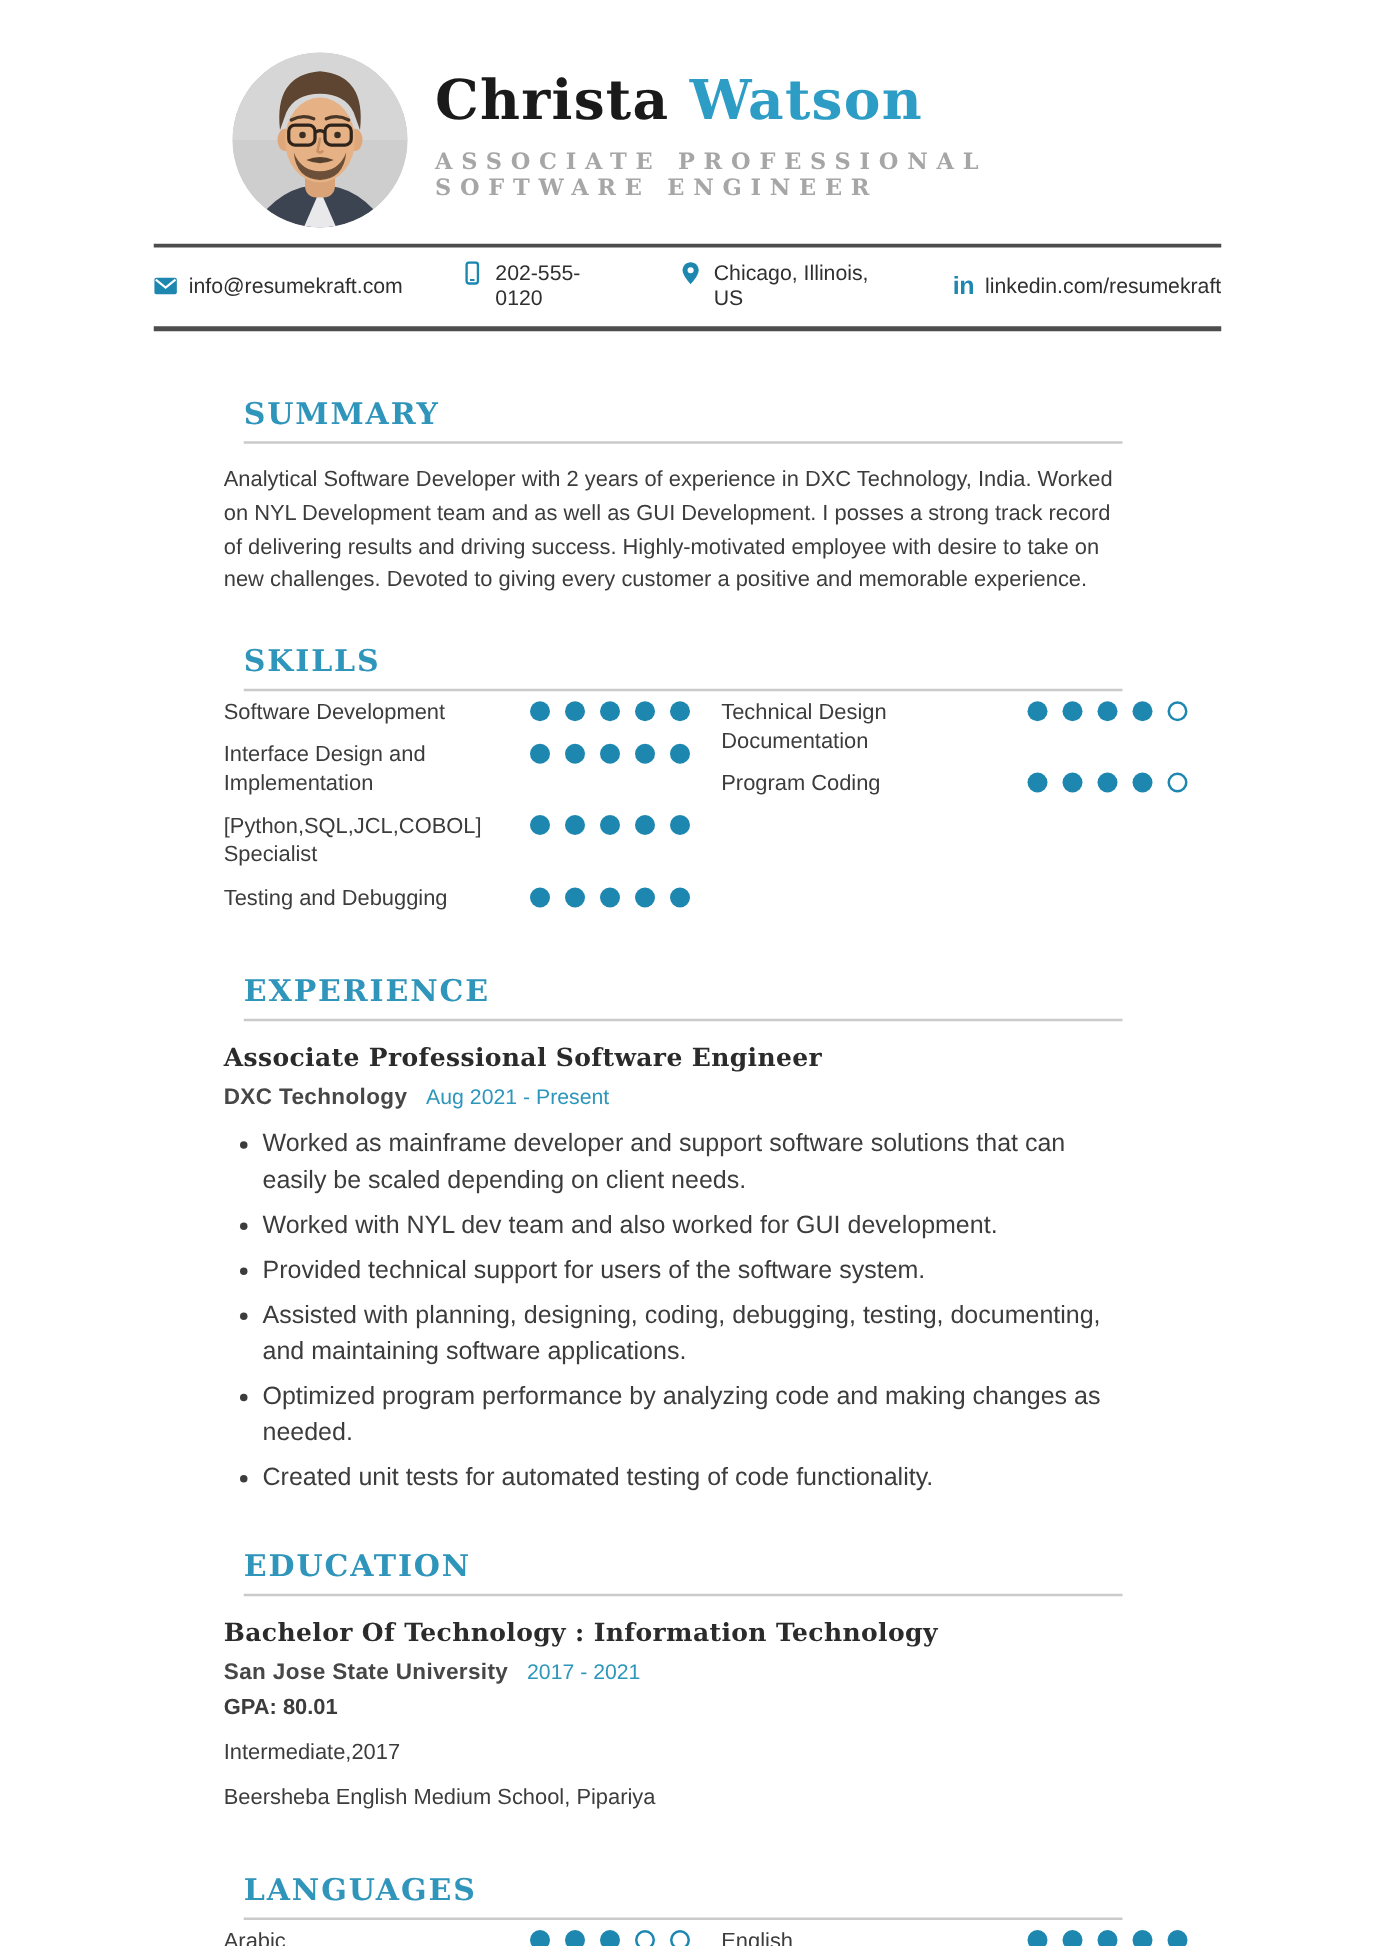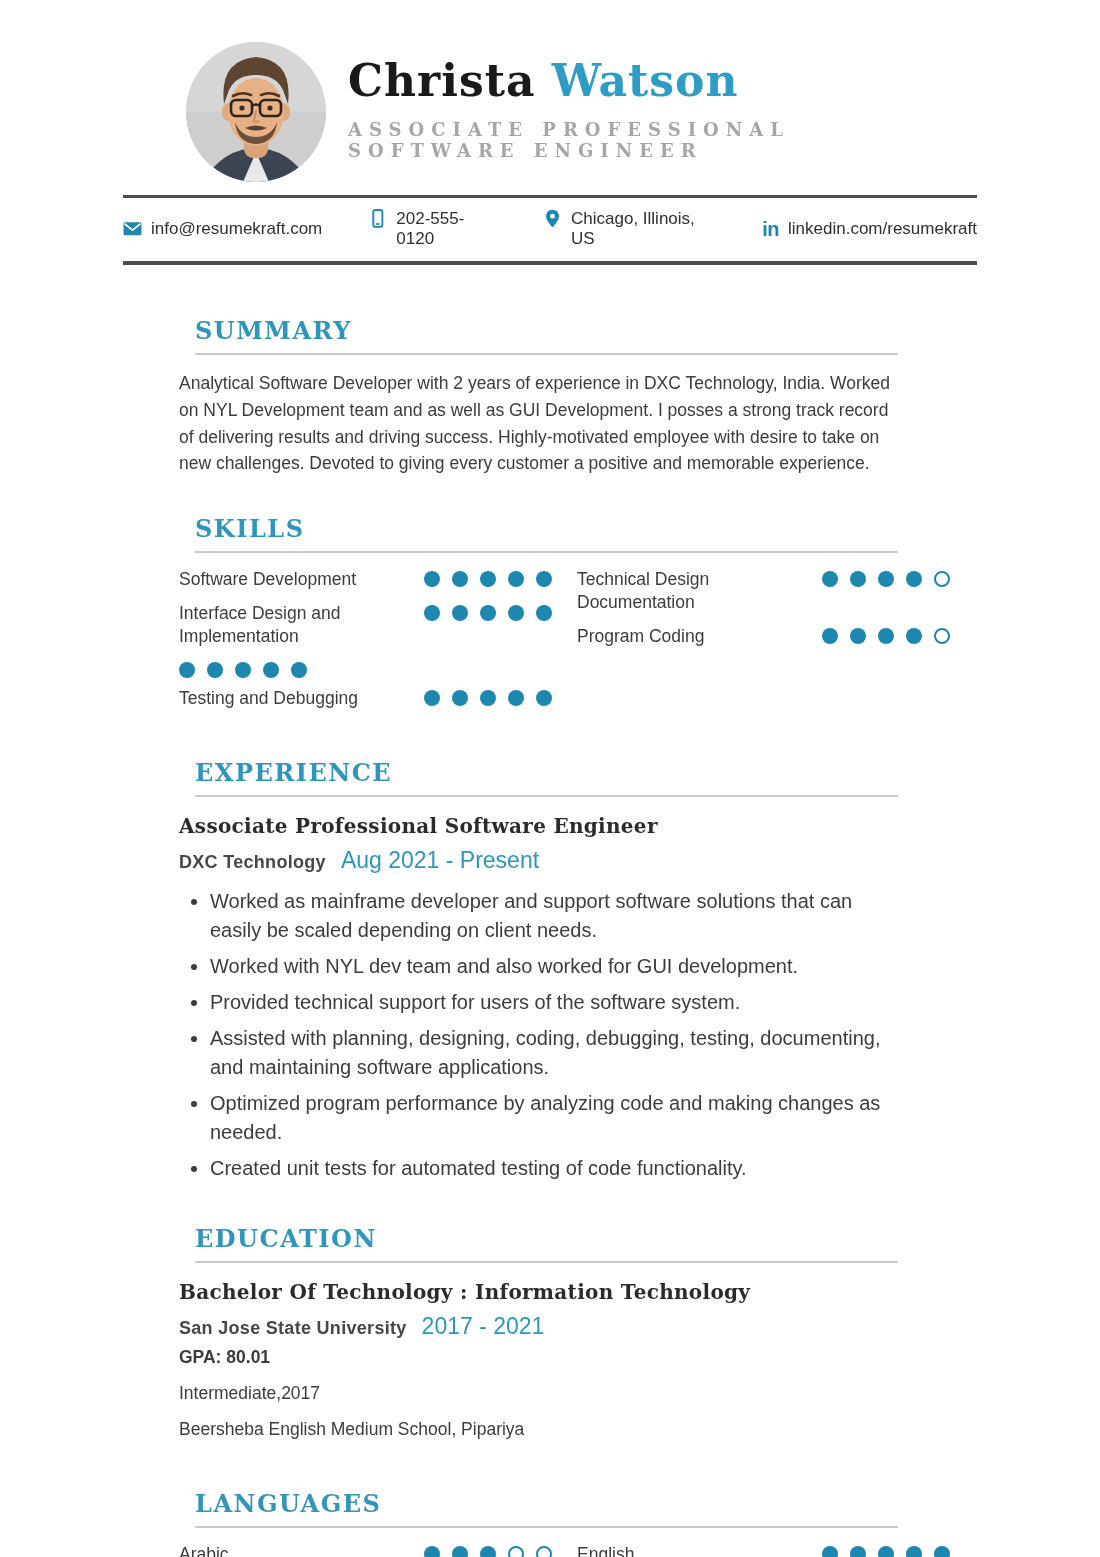--- a/index.html
+++ b/index.html
@@ -35,34 +35,34 @@
   
   .main { padding:0 88px 0 65px; }
   .section { margin-top:0; }
   .sec-h {
     font-family:"DejaVu Serif", serif; font-weight:bold; font-size:24px;
     color:#3095bb; letter-spacing:1.5px;
     padding-bottom:8px; border-bottom:2px solid #cacaca;margin-left:16px;
   }
   .sum-text { margin-top:15px; font-size:17.5px; line-height:1.53; color:#3c3c3c; }
   
-  .rate-grid { display:grid; grid-template-columns:1fr 1fr; column-gap:25px; margin-top:15px; }
+  .rate-grid { display:grid; grid-template-columns:1fr 1fr; column-gap:25px; margin-top:5px; }
   .rate-row { display:flex; margin-bottom:11px; }
   .rate-label { width:245px; flex:none; font-size:17.5px; line-height:1.32; color:#3c3c3c; }
   .dots { display:flex; gap:12px; padding-top:3px; height:17px; }
   .dot { width:16px; height:16px; border-radius:50%; background:#1d87b0; flex:none; }
   .dot.empty { background:transparent; border:2.5px solid #1d87b0; }
   
   .job-title, .degree {
     font-family:"DejaVu Serif", serif; font-weight:bold; font-size:20px;
     color:#2b2b2b; margin-top:17px; letter-spacing:0.3px;
   }
   .meta-line { margin-top:9px; display:flex; align-items:baseline; }
   .company, .school { font-weight:bold; font-size:18px; color:#474747; letter-spacing:0.3px; }
-  .dates { color:#2d96bb; font-size:23px; margin-left:15px; }
+  .dates { color:#2d96bb; font-size:17px; margin-left:15px; }
   .bullets { margin:13px 0 0 0; padding-left:31px; list-style:disc; }
   .bullets li { font-size:20px; line-height:1.45; margin-bottom:7px; color:#3c3c3c; }
   .gpa-line { margin-top:7px; font-size:17.5px; color:#3c3c3c;font-weight:bold; }
   .edu-line { margin-top:15px; font-size:17.5px; color:#3c3c3c; }
   
   .sect-summary   { margin-top:51px; }
   .sect-skills    { margin-top:37px; }
   .sect-experience{ margin-top:37px; }
   .sect-education { margin-top:41px; }
   .sect-languages { margin-top:49px; }
@@ -171,20 +171,21 @@
               <div class="rate-label">Interface Design and Implementation</div>
               <div class="dots">
                 <span class="dot"></span>
                 <span class="dot"></span>
                 <span class="dot"></span>
                 <span class="dot"></span>
                 <span class="dot"></span>
               </div>
             </div>
             <div class="rate-row">
+              <div class="rate-label">[Python,SQL,JCL,COBOL] Specialist</div>
               <div class="dots">
                 <span class="dot"></span>
                 <span class="dot"></span>
                 <span class="dot"></span>
                 <span class="dot"></span>
                 <span class="dot"></span>
               </div>
             </div>
             <div class="rate-row">
               <div class="rate-label">Testing and Debugging</div>

